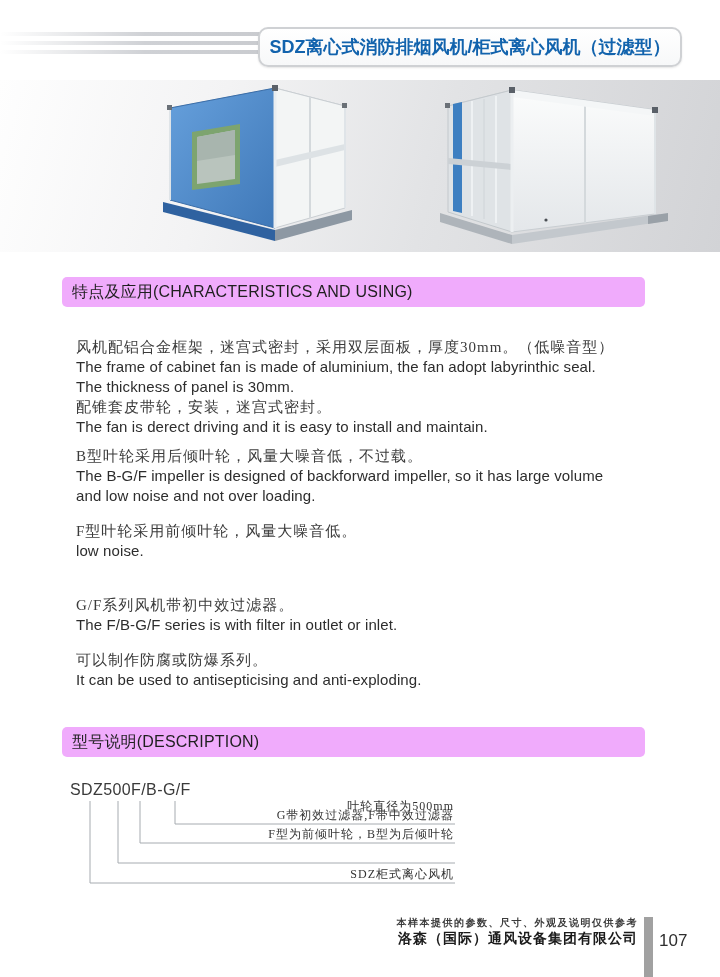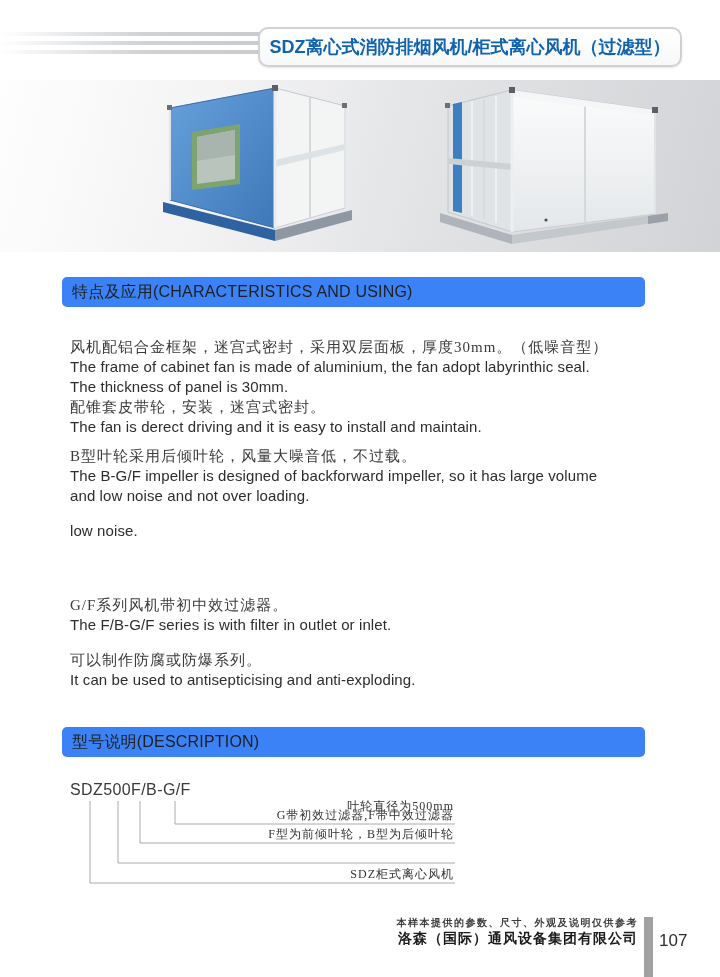--- a/index.html
+++ b/index.html
@@ -25,28 +25,28 @@
   }
   
   .band{
     position:absolute;left:0;top:80px;width:720px;height:172px;
     background:linear-gradient(105deg,#fefefe 0%,#f3f3f4 30%,#e2e3e5 60%,#d2d3d6 100%);
   }
   .band svg{position:absolute;left:0;top:0;}
   
   .sec-head{
     position:absolute;left:62px;width:583px;height:30px;
-    background:#3b82f6;border-radius:5px;
+    background:#f0abfc;border-radius:5px;
     line-height:30px;padding-left:10px;box-sizing:border-box;
     font-size:16px;font-weight:500;color:#1f1f1f;letter-spacing:0.2px;
   }
   .sec-head.h1{top:277px;} .sec-head.h2{top:727px;}
   
   .para{position:absolute;left:70px;width:560px;}
-  .para .line{height:20px;line-height:20px;white-space:nowrap;}
+  .para .line{height:20px;line-height:20px;white-space:nowrap;margin-left:6px;}
   .line.zh{
     font-family:"Liberation Serif","DejaVu Serif",serif;
     font-size:15px;color:#3b3b3b;letter-spacing:1px;
   }
   .line.en{font-size:15px;color:#2d2d2d;letter-spacing:0.1px;}
   .p1{top:337px;} .p2{top:446px;} .p3{top:521px;} .p4{top:595px;} .p5{top:650px;}
   
   .model-code{
     position:absolute;left:70px;top:781px;font-size:16px;color:#3a3a3a;
     letter-spacing:0.4px;white-space:nowrap;
@@ -165,20 +165,21 @@
   <div class="line en">The fan is derect driving and it is easy to install and maintain.</div>
 </div>
 
 <div class="para p2">
   <div class="line zh">B型叶轮采用后倾叶轮，风量大噪音低，不过载。</div>
   <div class="line en">The B-G/F impeller is designed of backforward impeller, so it has large volume</div>
   <div class="line en">and low noise and not over loading.</div>
 </div>
 
 <div class="para p3">
+  <div class="line zh">F型叶轮采用前倾叶轮，风量大噪音低。</div>
   <div class="line en">low noise.</div>
 </div>
 
 <div class="para p4">
   <div class="line zh">G/F系列风机带初中效过滤器。</div>
   <div class="line en">The F/B-G/F series is with filter in outlet or inlet.</div>
 </div>
 
 <div class="para p5">
   <div class="line zh">可以制作防腐或防爆系列。</div>

